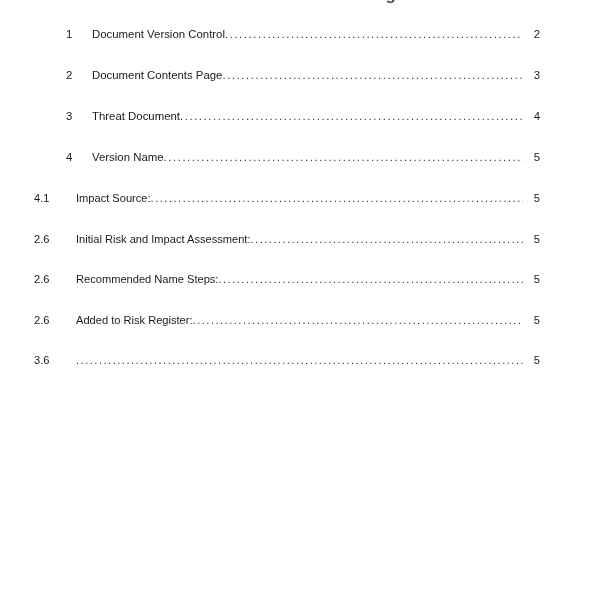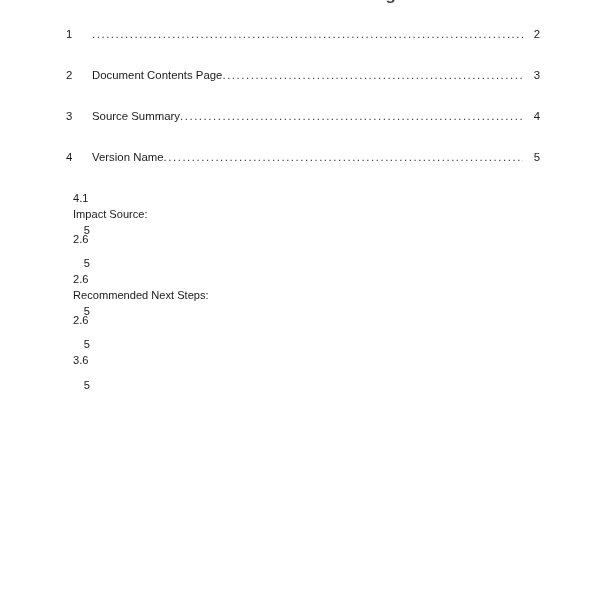--- a/index.html
+++ b/index.html
@@ -55,24 +55,23 @@
     height: 41px;
     line-height: 16px;
     font-size: 11.4px;
   }
 
   .toc-entry.level-1 {
     padding-left: 66px;
   }
 
   .toc-entry.level-2 {
-    padding-left: 73px;
+    padding-left: 34px;
     height: 40.6px;
     font-size: 11.1px;
-    flex-direction: column;
   }
 
   .toc-number {
     flex: 0 0 auto;
     white-space: nowrap;
   }
 
   .level-1 .toc-number {
     width: 26px;
   }
@@ -121,60 +120,63 @@
 </head>
 <body>
 
 <div class="page">
 
   <div class="clipped-heading">Document Contents Page</div>
 
   <div class="toc">
       <div class="toc-entry level-1" data-gap="false">
         <span class="toc-number">1</span>
+        <span class="toc-label">Document Version Control</span>
         <span class="toc-leader" aria-hidden="true">.......................................................................................................................</span>
         <span class="toc-page">2</span>
       </div>
       <div class="toc-entry level-1" data-gap="false">
         <span class="toc-number">2</span>
         <span class="toc-label">Document Contents Page</span>
         <span class="toc-leader" aria-hidden="true">.......................................................................................................................</span>
         <span class="toc-page">3</span>
       </div>
       <div class="toc-entry level-1" data-gap="true">
         <span class="toc-number">3</span>
-        <span class="toc-label">Source Summary</span>
+        <span class="toc-label">Threat Document</span>
         <span class="toc-leader" aria-hidden="true">.......................................................................................................................</span>
         <span class="toc-page">4</span>
       </div>
       <div class="toc-entry level-1" data-gap="false">
         <span class="toc-number">4</span>
         <span class="toc-label">Version Name</span>
         <span class="toc-leader" aria-hidden="true">.......................................................................................................................</span>
         <span class="toc-page">5</span>
       </div>
       <div class="toc-entry level-2" data-gap="false">
         <span class="toc-number">4.1</span>
         <span class="toc-label">Impact Source:</span>
         <span class="toc-leader" aria-hidden="true">.......................................................................................................................</span>
         <span class="toc-page">5</span>
       </div>
       <div class="toc-entry level-2" data-gap="false">
         <span class="toc-number">2.6</span>
+        <span class="toc-label">Initial Risk and Impact Assessment:</span>
         <span class="toc-leader" aria-hidden="true">.......................................................................................................................</span>
         <span class="toc-page">5</span>
       </div>
       <div class="toc-entry level-2" data-gap="false">
         <span class="toc-number">2.6</span>
-        <span class="toc-label">Recommended Next Steps:</span>
+        <span class="toc-label">Recommended Name Steps:</span>
         <span class="toc-leader" aria-hidden="true">.......................................................................................................................</span>
         <span class="toc-page">5</span>
       </div>
       <div class="toc-entry level-2" data-gap="false">
         <span class="toc-number">2.6</span>
+        <span class="toc-label">Added to Risk Register:</span>
         <span class="toc-leader" aria-hidden="true">.......................................................................................................................</span>
         <span class="toc-page">5</span>
       </div>
       <div class="toc-entry level-2" data-gap="false">
         <span class="toc-number">3.6</span>
         <span class="toc-leader" aria-hidden="true">.......................................................................................................................</span>
         <span class="toc-page">5</span>
       </div>
     </div>
 

